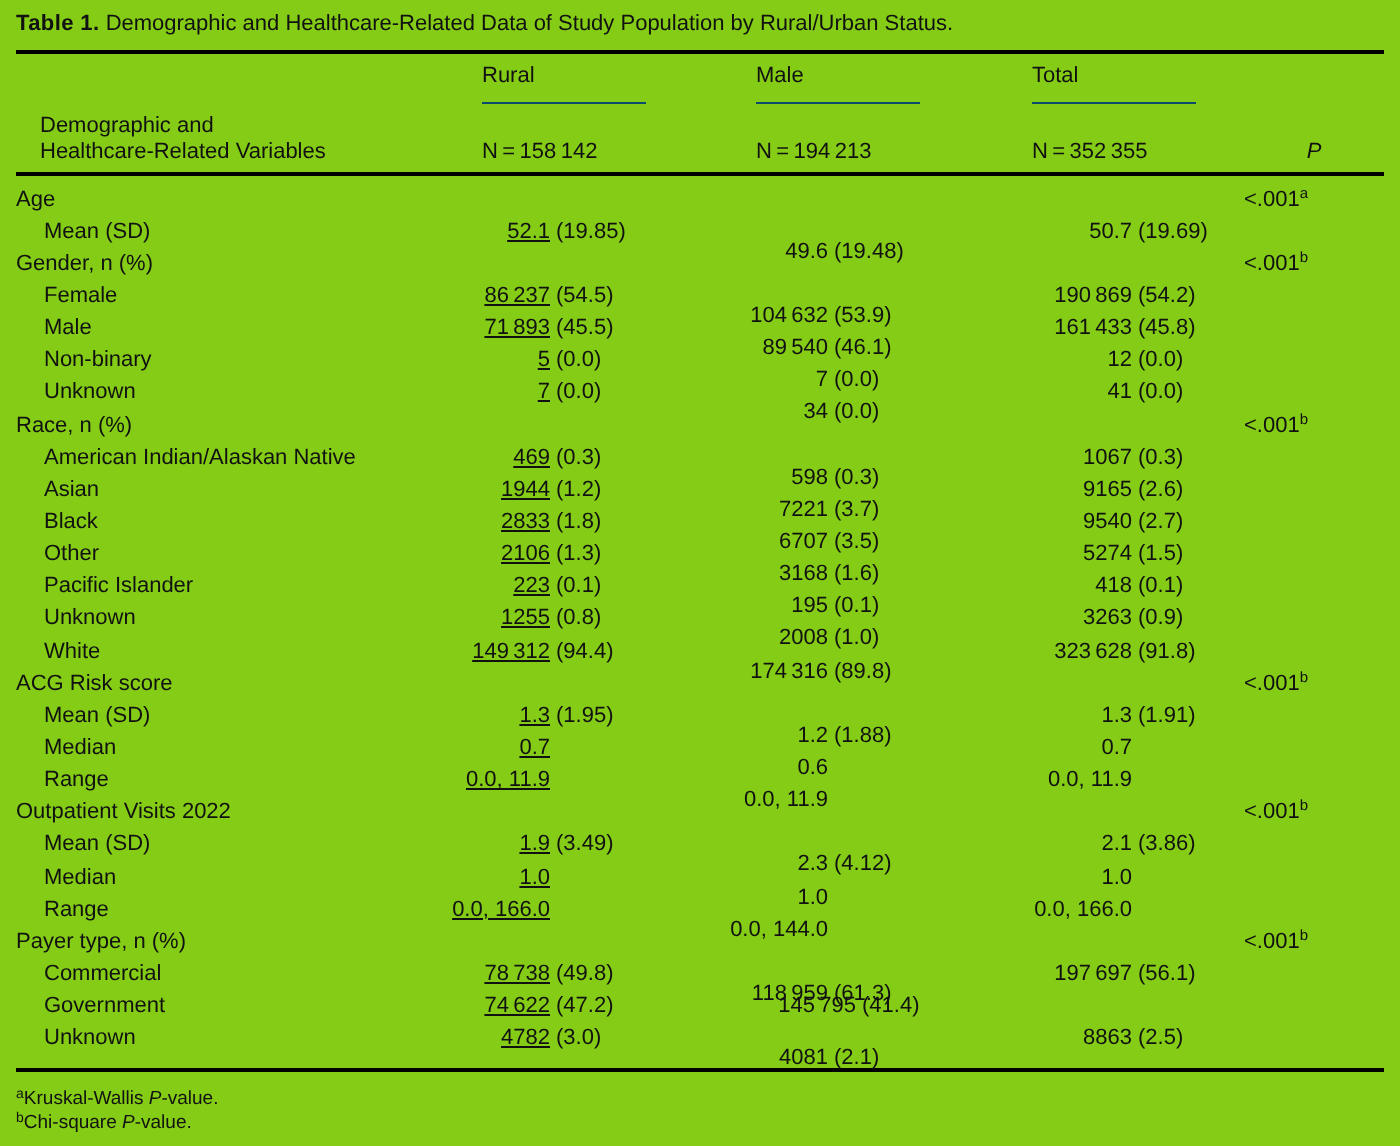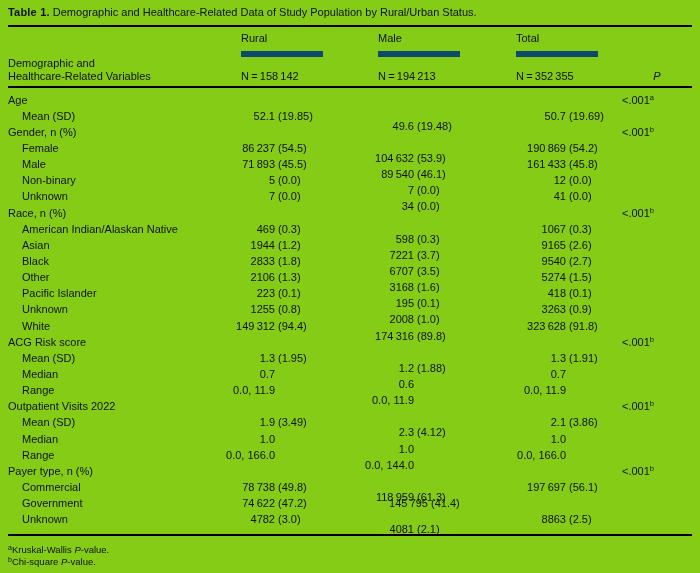--- a/index.html
+++ b/index.html
@@ -12,39 +12,39 @@
   .title { padding-top:5px; font-size:11px; line-height:14px; }
   .title .tnum { font-weight:bold; letter-spacing:.2px; }
   .rule { background:#000; }
   .rule-top { height:2px; margin-top:6px; }
   .rule-mid { height:1.5px; }
   .rule-bottom { height:1.5px; margin-top:3px; }
 
   
   .thead { display:flex; height:59px; padding-top:5px; padding-bottom:4px; font-size:11px; }
   .stubcol { width:197px; display:flex; flex-direction:column; justify-content:flex-end; }
-  .stubcol div { line-height:12.5px; }
+  .stubcol div { line-height:12.5px;margin-left:12px; }
   .group-cols { display:flex; }
   .hcol { display:flex; flex-direction:column; justify-content:space-between; padding-left:36px; }
   .hcol.h0 { width:137px; } .hcol.h1 { width:138px; } .hcol.h2 { width:142px; }
   .glabel { display:inline-block; width:82px; line-height:12px; padding-bottom:7px;
-            border-bottom:6px solid #0c4a6e; align-self:flex-start; }
+            border-bottom:1px solid #0c4a6e; align-self:flex-start; }
   .ncount { line-height:12.5px; white-space:nowrap; }
   .pheadcol { flex:1; display:flex; flex-direction:column; justify-content:flex-end; align-items:center; }
   .pheadcol span { font-style:italic; line-height:12.5px; }
 
   
   .tbody { padding-top:4px; padding-bottom:4px; font-size:11px; }
   .row { display:flex; align-items:center; height:16.15px; }
   .rlabel { width:197px; white-space:nowrap; }
   .rlabel.ind { padding-left:14px; }
   .cell { display:flex; align-items:baseline; }
   .cell.c0 { width:137px; } .cell.c1 { width:138px; } .cell.c2 { width:142px; }
   .num { flex:none; text-align:right; white-space:nowrap; }
-  .c0 .num { width:70px; } .c1 .num { width:72px;margin-top:20px; } .c2 .num { width:86px; }
+  .c0 .num { width:70px;text-decoration:underline; } .c1 .num { width:72px;margin-top:20px; } .c2 .num { width:86px; }
   .paren { flex:1; padding-left:3px; white-space:nowrap; }
   .pcell { flex:1; text-align:left; padding-right:4px; white-space:nowrap; }
   sup { font-size:7.5px; line-height:0; vertical-align:4px; }
 
   
   .fnotes { margin-top:8px; font-size:9.5px; }
   .fnote { line-height:12.5px; }
   .fnote i { font-style:italic; }
   .fnote sup { font-size:7px; vertical-align:3px; }
 </style>

